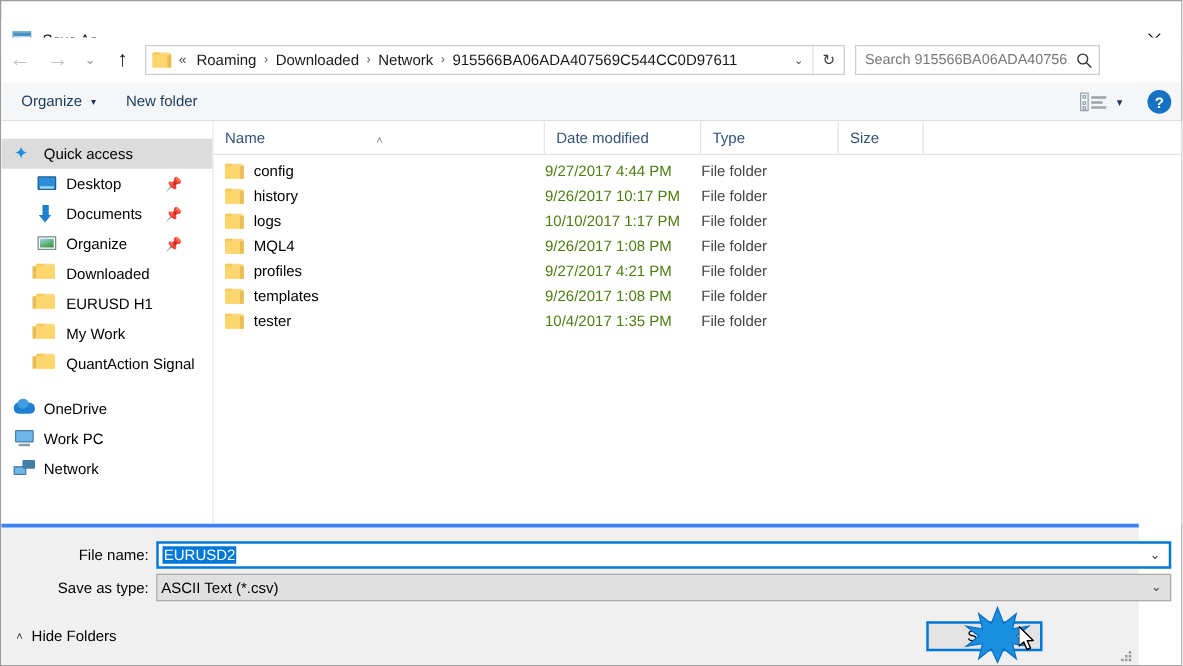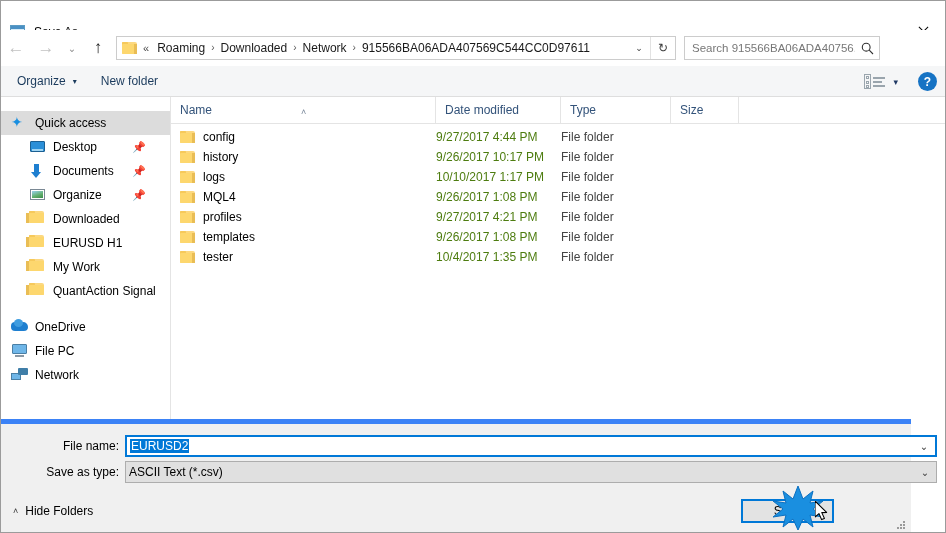--- a/index.html
+++ b/index.html
@@ -494,21 +494,21 @@
   .cell.c-type { width: 110px; color: #444; }
   .cell.c-size { width: 68px; color: #444; }
 
   
   .bottom {
     position: absolute;
     left: 0; top: 418px;
     width: 910px;
     height: 115px;
     background: #f0f0f0;
-    border-top: 5px solid #3b82f6;
+    border-top: 3px solid #3b82f6;
     box-sizing: border-box;
   }
   .form-row {
     position: absolute;
     left: 0;
     height: 22px;
     display: flex;
     align-items: center;
   }
   .form-row.r1 { top: 11px; }
@@ -772,21 +772,21 @@
             <span class="onedrive-icon"></span>
           </span>
         <span class="ni-label">OneDrive</span>
       </div>
 
       <div class="nav-item">
         <span class="ni-icon">
             <span class="pc-icon"></span>
             <span class="pc-stand"></span>
           </span>
-        <span class="ni-label">File PC</span>
+        <span class="ni-label">Work PC</span>
       </div>
 
       <div class="nav-item">
         <span class="ni-icon">
             <span class="network-icon"></span>
             <span class="network-icon2"></span>
           </span>
         <span class="ni-label">Network</span>
       </div>
     </div>

